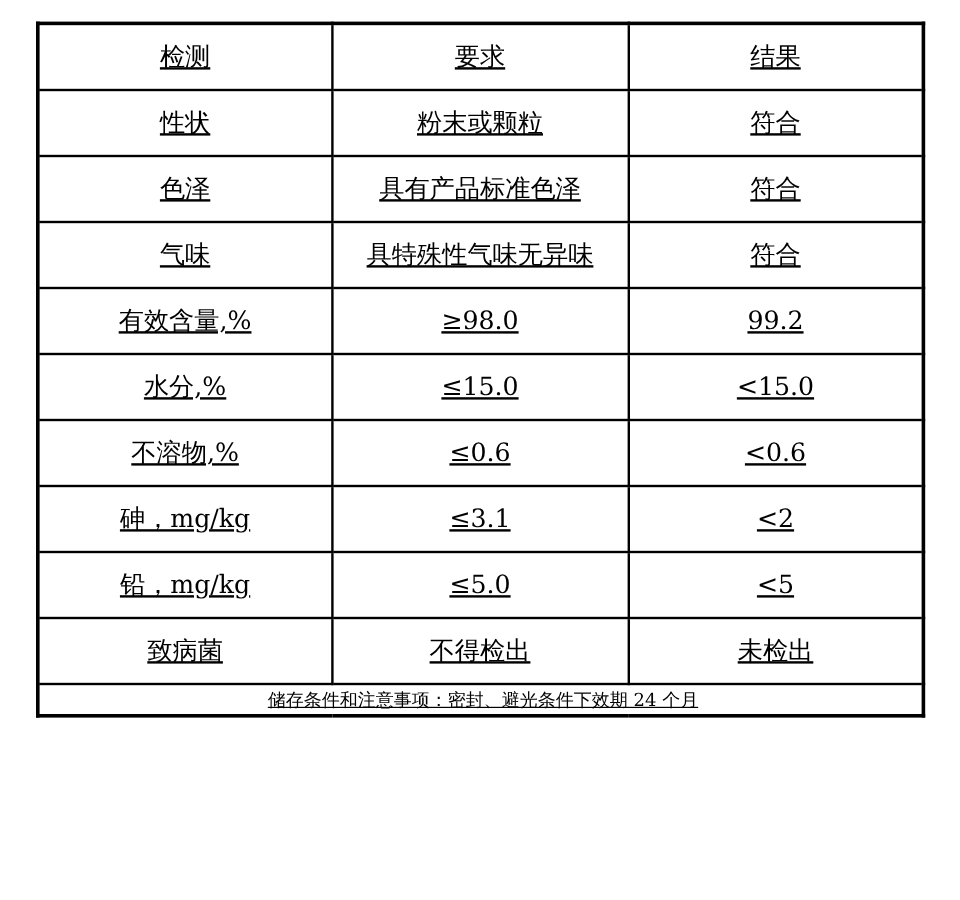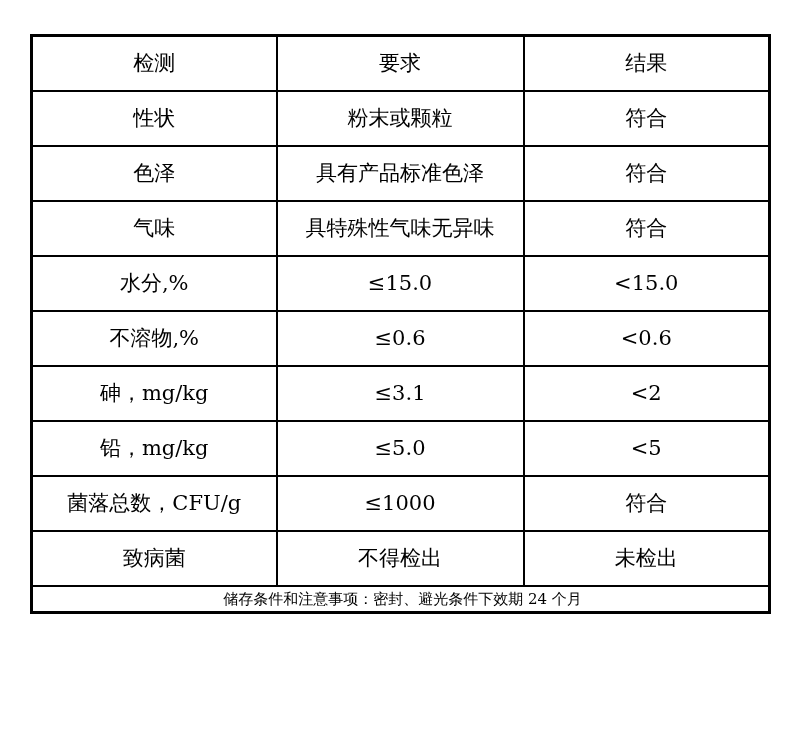--- a/index.html
+++ b/index.html
@@ -10,26 +10,27 @@
   body {
     width: 800px;
     height: 750px;
     position: relative;
     font-family: "DejaVu Serif", "Liberation Serif", serif;
     color: #000000;
   }
   table.report {
     position: absolute;
     left: 30px;
-    top: 34px;
+    top: 18px;
     width: 738px;
     border-collapse: collapse;
     table-layout: fixed;
     border: 3px solid #000000;
     background: #ffffff;
+    text-decoration: underline;
   }
   table.report th,
   table.report td {
     border: 2px solid #000000;
     text-align: center;
     vertical-align: middle;
     font-size: 21px;
     font-weight: normal;
     padding: 0 4px;
     height: 53px;
@@ -71,45 +72,45 @@
       <td>色泽</td>
       <td>具有产品标准色泽</td>
       <td>符合</td>
     </tr>
     <tr>
       <td>气味</td>
       <td>具特殊性气味无异味</td>
       <td>符合</td>
     </tr>
     <tr>
+      <td>有效含量,%</td>
+      <td>≥98.0</td>
+      <td>99.2</td>
+    </tr>
+    <tr>
       <td>水分,%</td>
       <td>≤15.0</td>
       <td>&lt;15.0</td>
     </tr>
     <tr>
       <td>不溶物,%</td>
       <td>≤0.6</td>
       <td>&lt;0.6</td>
     </tr>
     <tr>
       <td>砷，mg/kg</td>
       <td>≤3.1</td>
       <td>&lt;2</td>
     </tr>
     <tr>
       <td>铅，mg/kg</td>
       <td>≤5.0</td>
       <td>&lt;5</td>
     </tr>
     <tr>
-      <td>菌落总数，CFU/g</td>
-      <td>≤1000</td>
-      <td>符合</td>
-    </tr>
-    <tr>
       <td>致病菌</td>
       <td>不得检出</td>
       <td>未检出</td>
     </tr>
     <tr class="footer-row">
       <td colspan="3">储存条件和注意事项：密封、避光条件下效期 24 个月</td>
     </tr>
   </tbody>
 </table>
 

